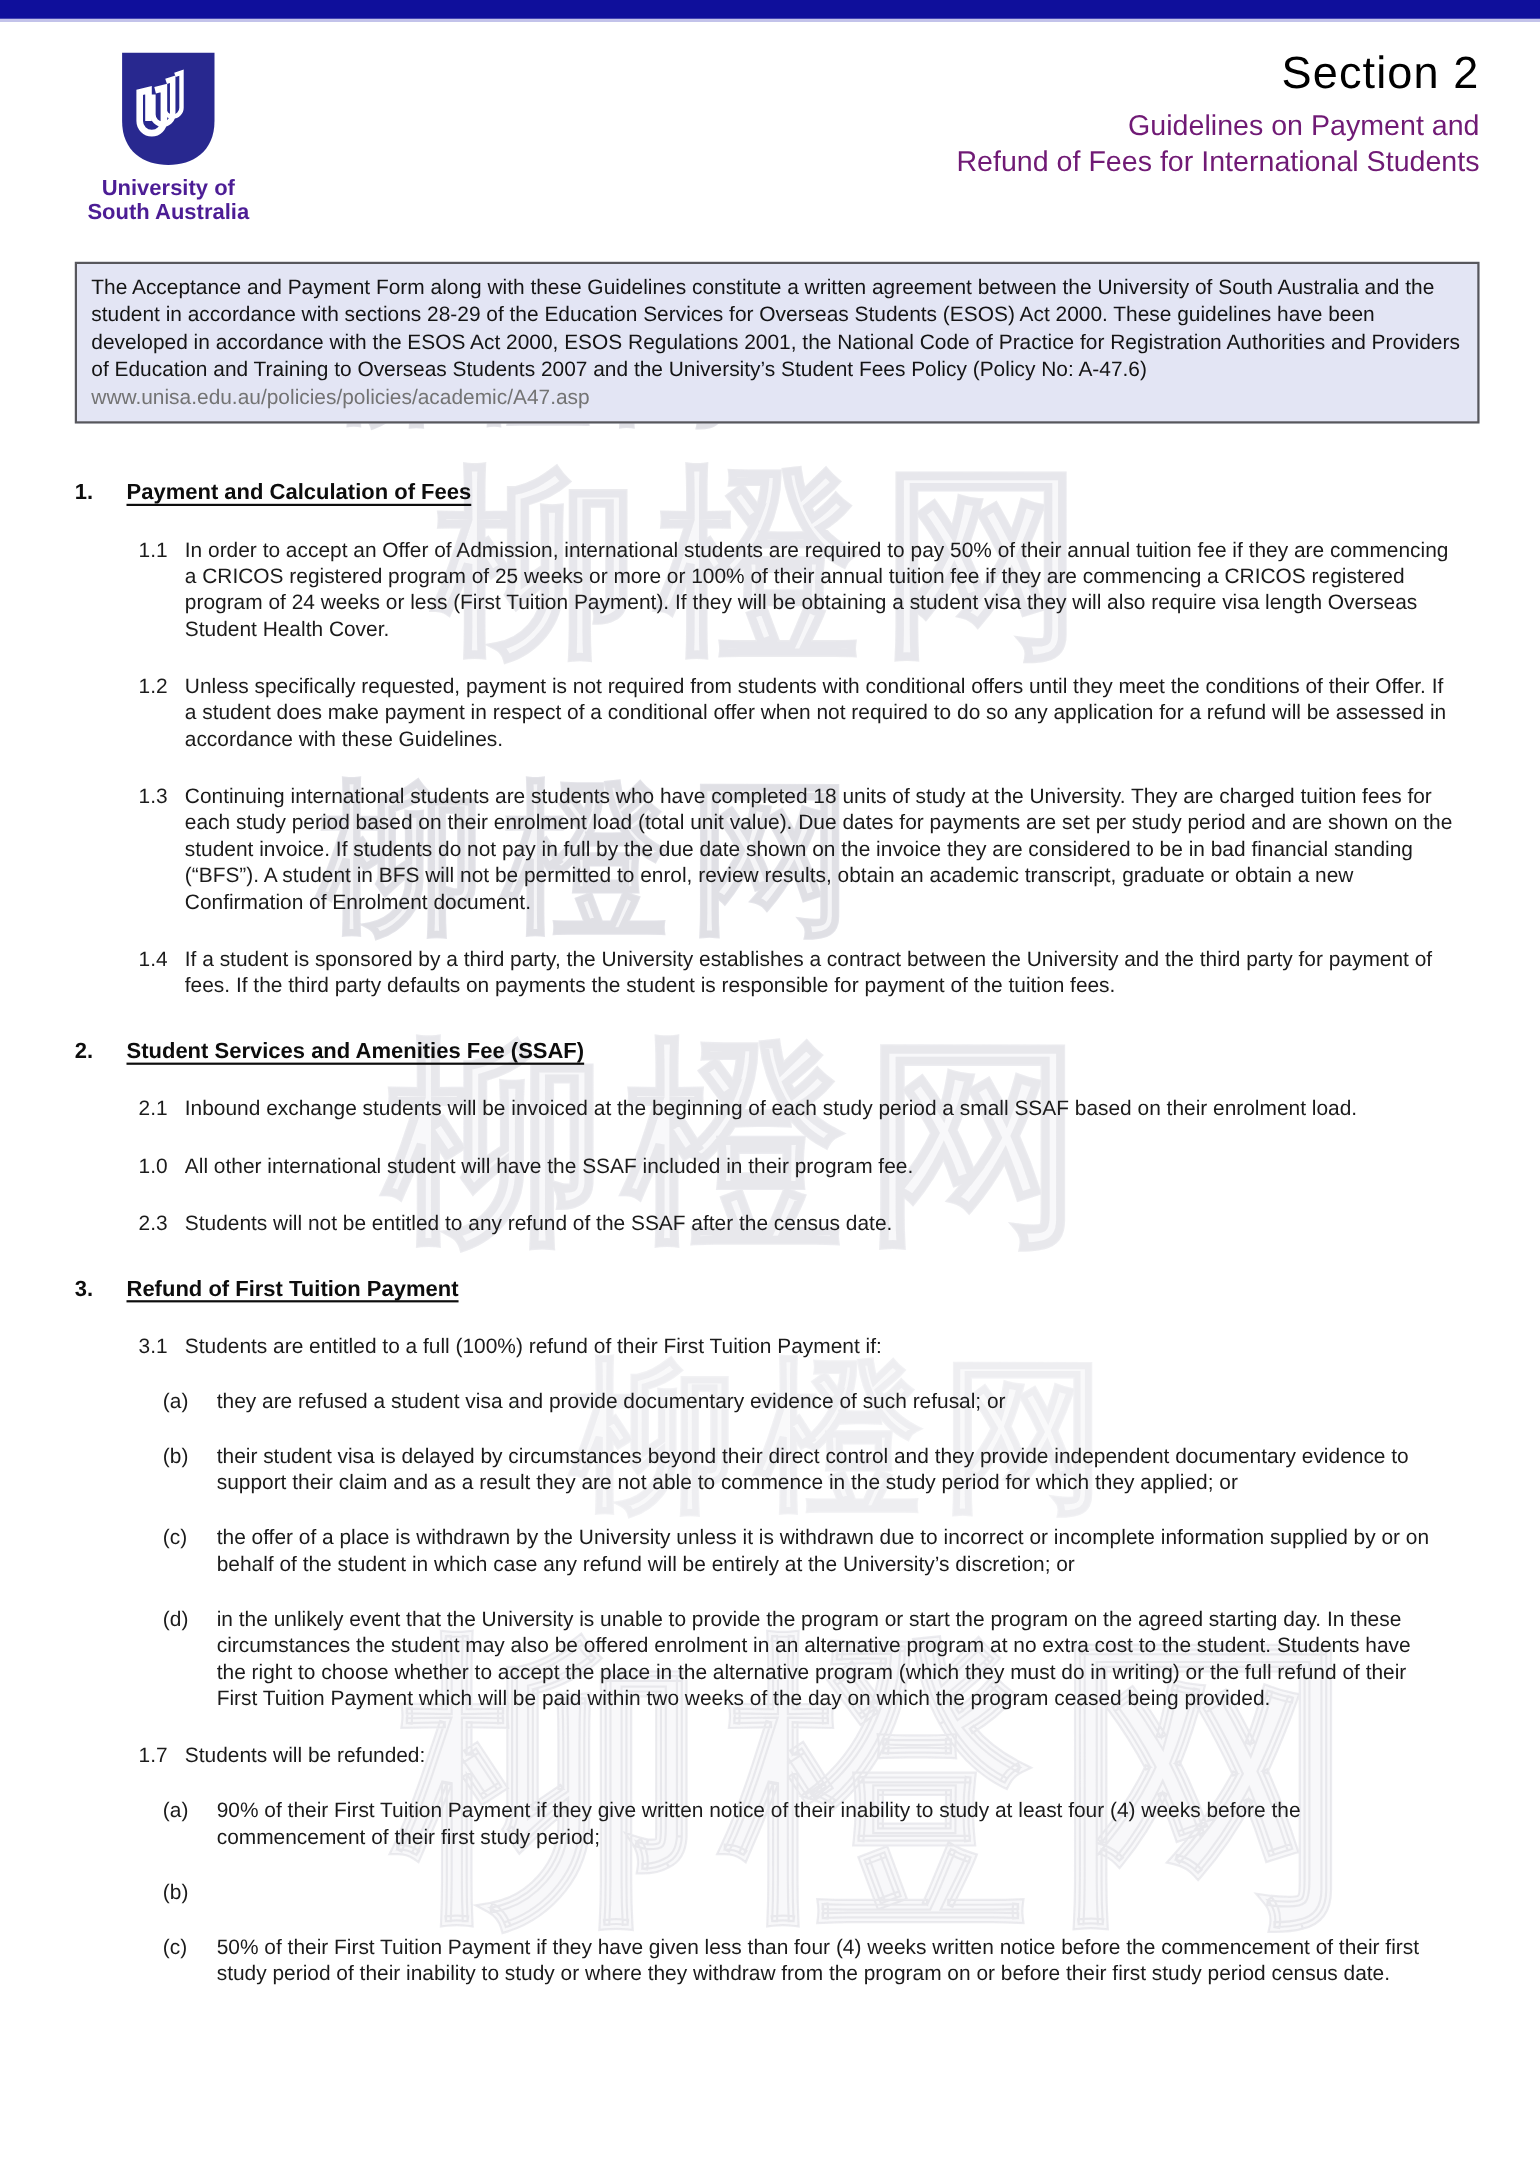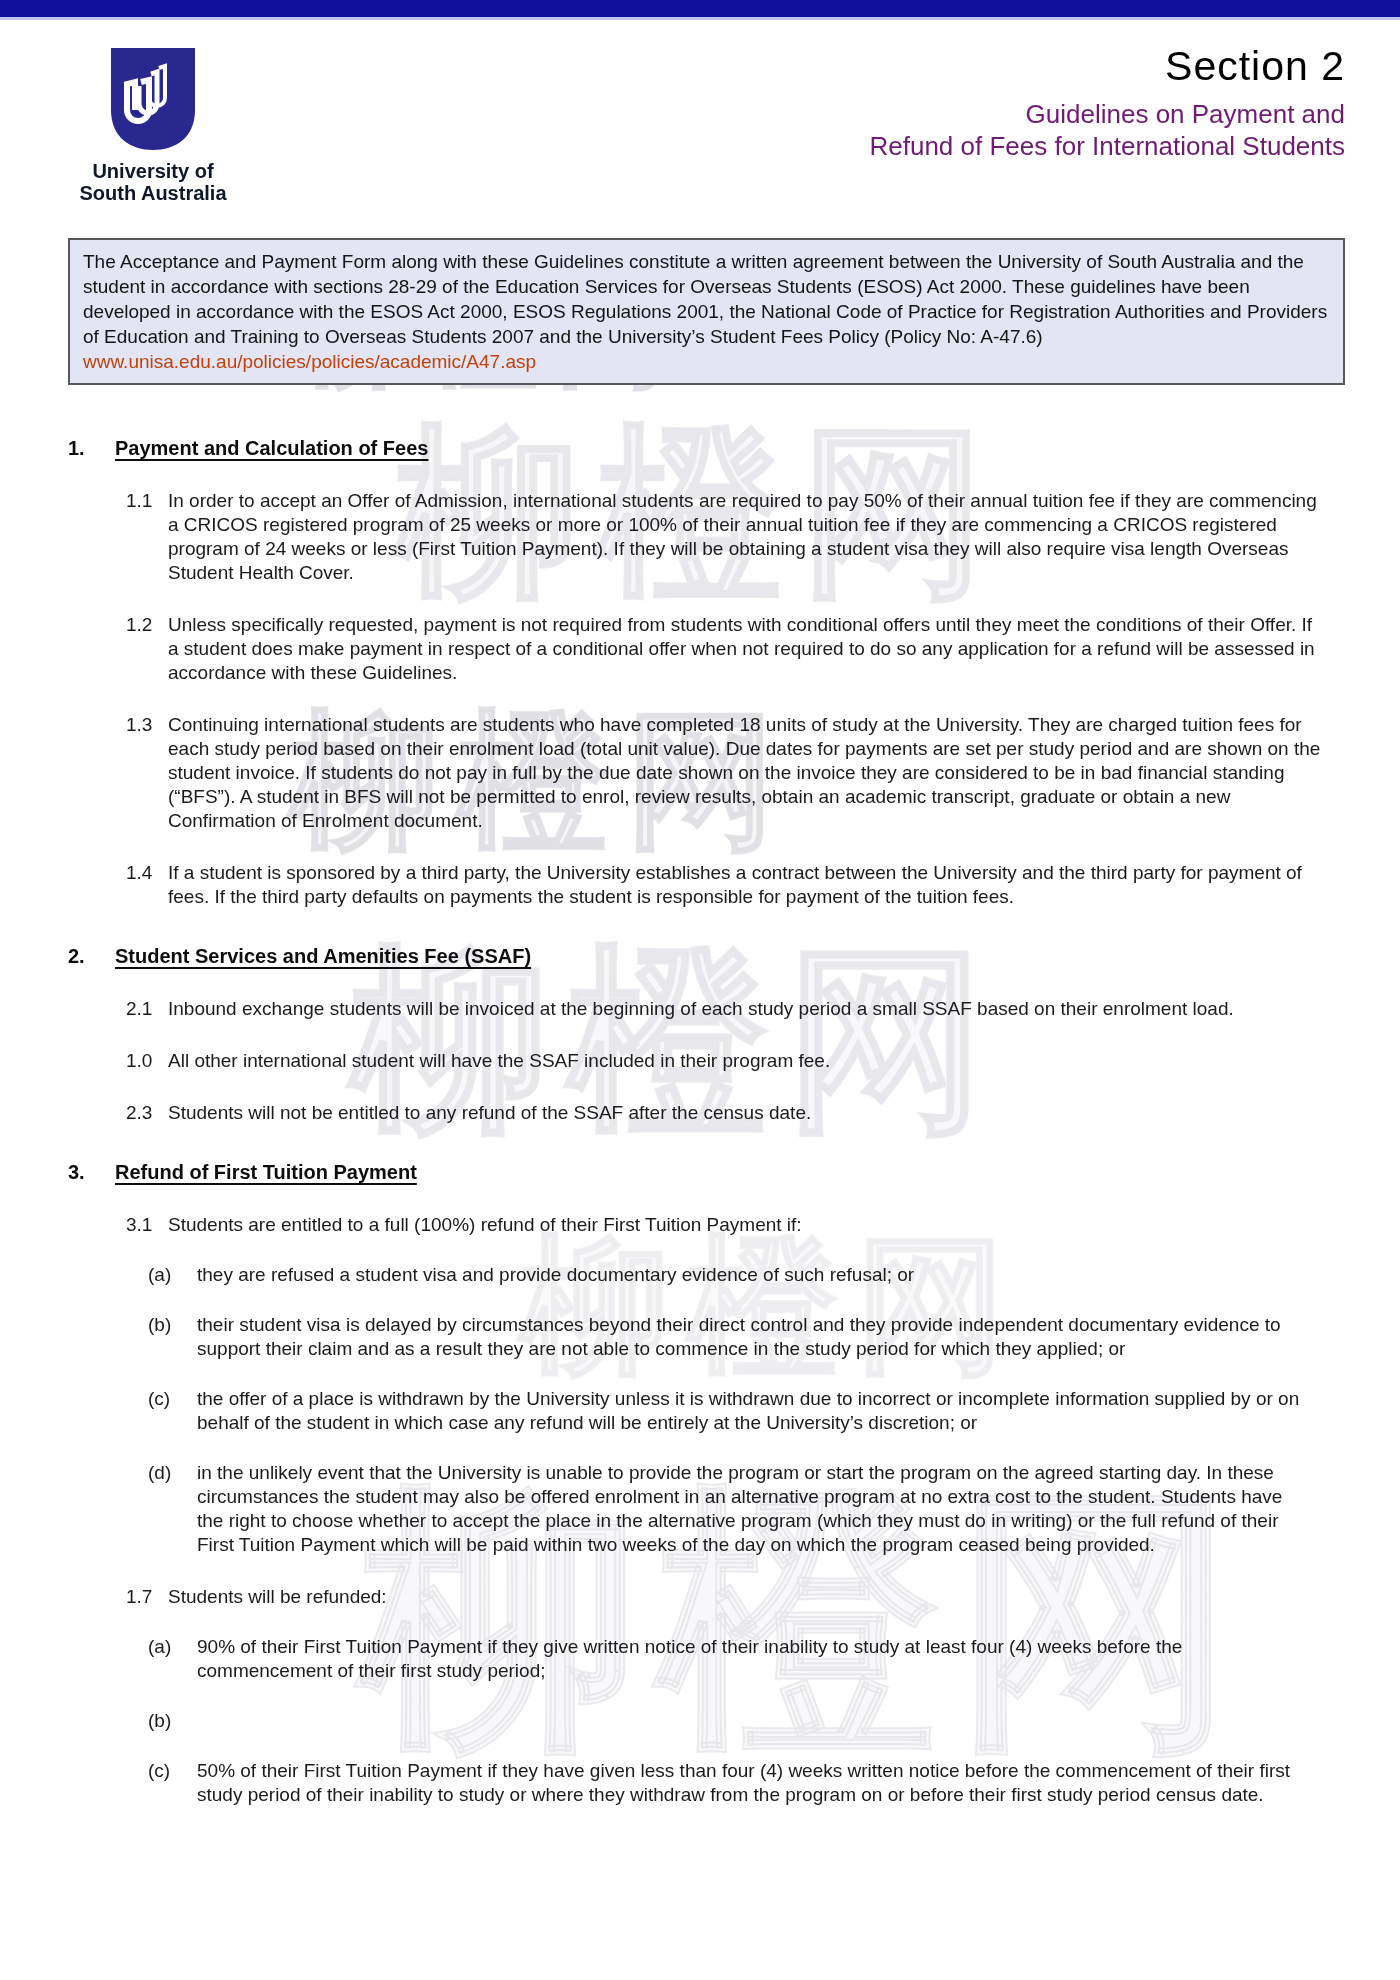--- a/index.html
+++ b/index.html
@@ -21,35 +21,35 @@
     position:absolute; z-index:0; font-weight:bold; white-space:nowrap;
     color:rgba(225,225,233,0.35);
     -webkit-text-stroke:2px rgba(205,205,215,0.55);
     letter-spacing:18px; line-height:1; pointer-events:none;
     font-family:Liberation Sans, sans-serif;
   }
 
   
   .logo { position:absolute; top:46px; left:78px; width:150px; text-align:center; z-index:2; }
   .logo-shield { display:block; margin:0 auto 6px auto; }
-  .logo-text { font-size:20px; font-weight:bold; color:#0f172a; line-height:22px; }
+  .logo-text { font-size:20px; font-weight:bold; color:#4c1d95; line-height:22px; }
 
   .title-block { position:absolute; top:40px; right:55px; text-align:right; z-index:2; }
   .section-label { font-size:41px; color:#000000; line-height:52px; letter-spacing:1px; }
   .subtitle { font-size:26px; color:#701a75; line-height:32px; margin-top:6px; }
 
   
   .content { position:absolute; top:238px; left:68px; width:1277px; z-index:1; }
 
   .intro-box {
     border:2px solid #57575c; background:#e3e5f4;
     padding:9px 13px 9px 13px;
     font-size:19px; line-height:25px; color:#141414;
   }
-  .intro-box .link { color:#c2410c; cursor:pointer;margin-top:10px; }
+  .intro-box .link { color:#737373; cursor:pointer;margin-top:10px; }
 
   .sec-head { display:flex; margin-top:34px; font-size:20px; font-weight:bold; color:#0d0d0d; line-height:26px; }
   .sec-head.first { margin-top:50px; }
   .sec-head .snum { width:47px; flex:0 0 47px; }
   .sec-head .stitle { text-decoration:underline; text-underline-offset:4px; }
 
   .item { display:flex; margin-top:28px; font-size:19px; line-height:24px; }
   .item .inum { width:42px; flex:0 0 42px; margin-left:58px; }
   .item .itext { width:1157px; }
 

